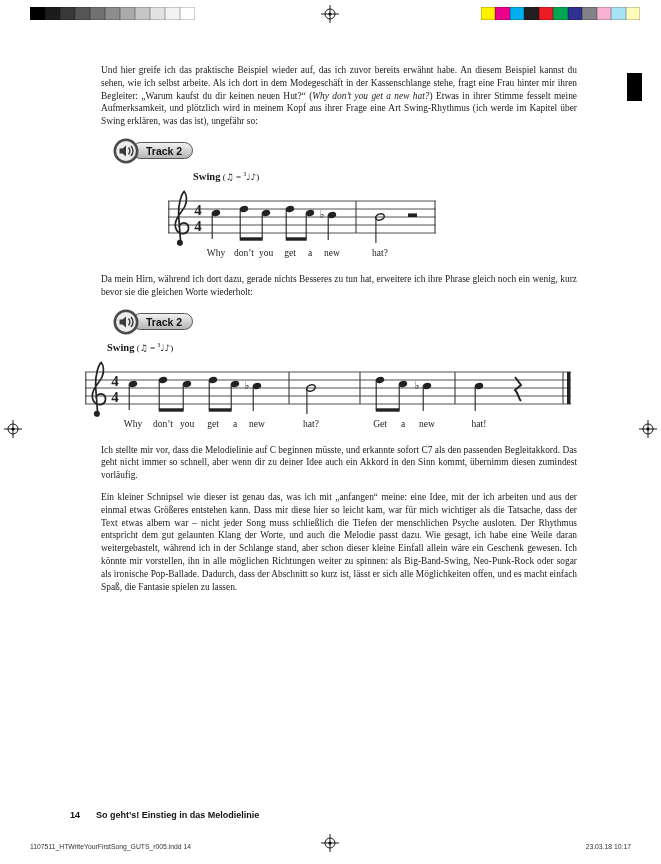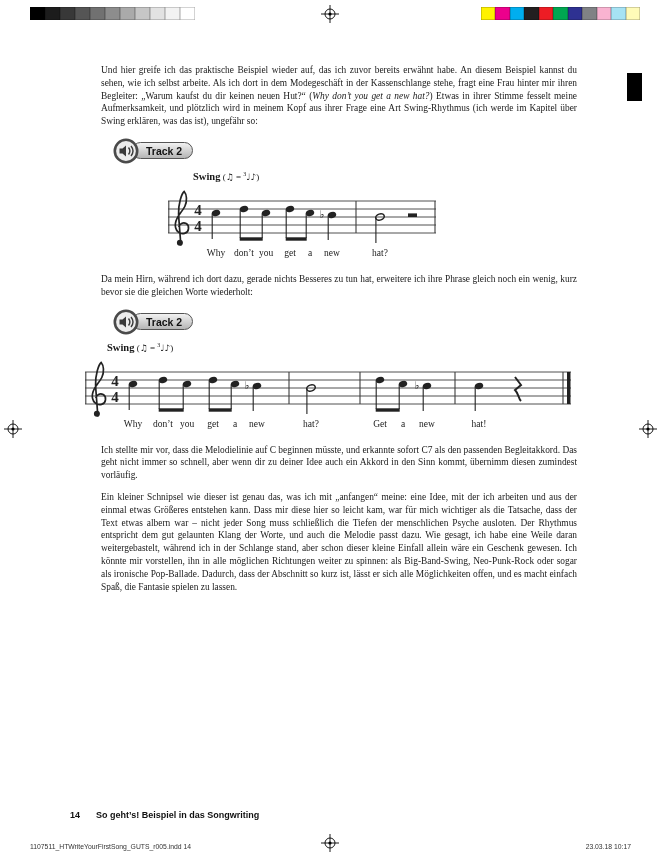--- a/index.html
+++ b/index.html
@@ -303,19 +303,19 @@
       </g>
     </svg>
   </div>
 
   <p>Ich stellte mir vor, dass die Melodielinie auf C beginnen müsste, und erkannte sofort C7 als den passenden Begleitakkord. Das geht nicht immer so schnell, aber wenn dir zu deiner Idee auch ein Akkord in den Sinn kommt, übernimm diesen zumindest vorläufig.</p>
   <p>Ein kleiner Schnipsel wie dieser ist genau das, was ich mit „anfangen“ meine: eine Idee, mit der ich arbeiten und aus der einmal etwas Größeres entstehen kann. Dass mir diese hier so leicht kam, war für mich wichtiger als die Tatsache, dass der Text etwas albern war – nicht jeder Song muss schließlich die Tiefen der menschlichen Psyche ausloten. Der Rhythmus entspricht dem gut gelaunten Klang der Worte, und auch die Melodie passt dazu. Wie gesagt, ich habe eine Weile daran weitergebastelt, während ich in der Schlange stand, aber schon dieser kleine Einfall allein wäre ein Geschenk gewesen. Ich könnte mir vorstellen, ihn in alle möglichen Richtungen weiter zu spinnen: als Big-Band-Swing, Neo-Punk-Rock oder sogar als ironische Pop-Ballade. Dadurch, dass der Abschnitt so kurz ist, lässt er sich alle Möglichkeiten offen, und es macht einfach Spaß, die Fantasie spielen zu lassen.</p>
 </div>
 
 <div class="footer">
   <span>14</span>
-  <span>So geht’s! Beispiel in das Songwriting</span>
+  <span>So geht’s! Einstieg in das Melodielinie</span>
 </div>
 
 <div class="slug">
   <span>1107511_HTWriteYourFirstSong_GUTS_r005.indd   14</span>
   <span>23.03.18   10:17</span>
 </div>
 
 </body></html>

